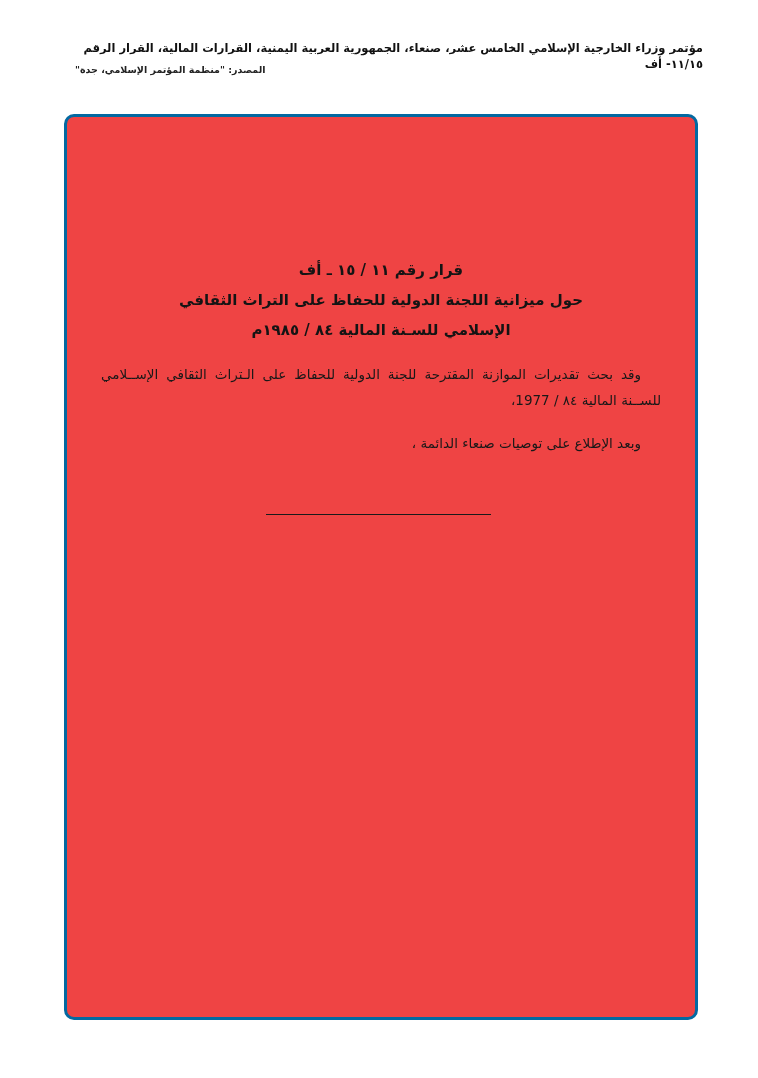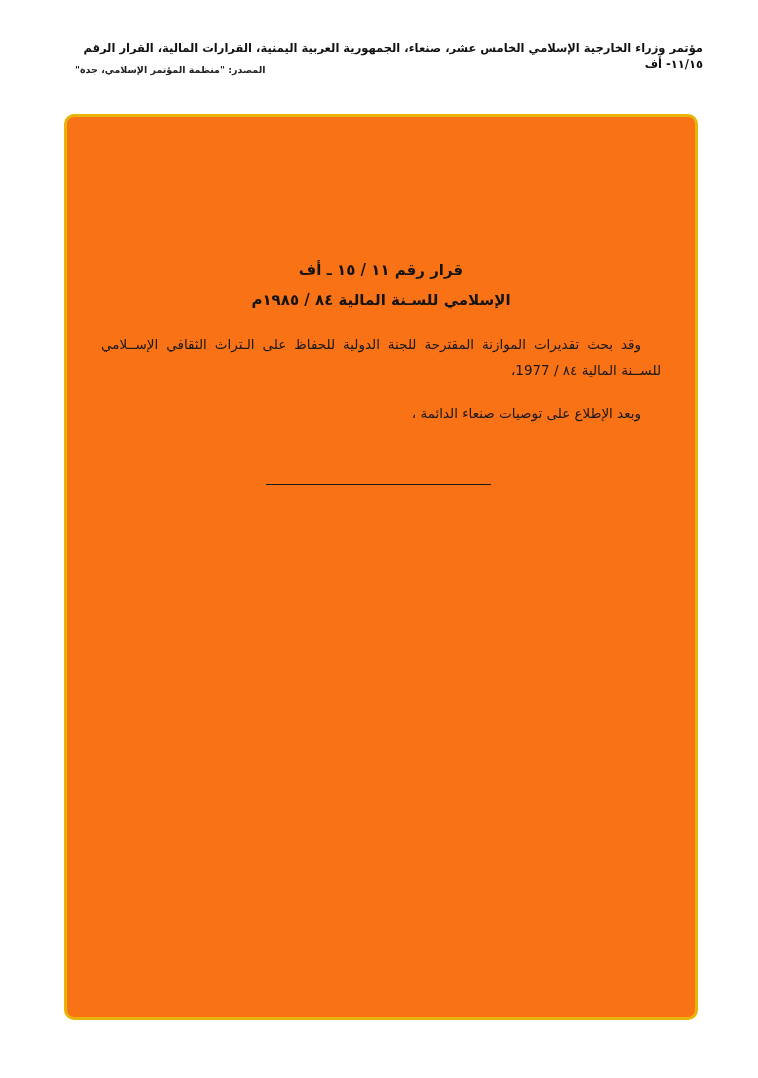--- a/index.html
+++ b/index.html
@@ -37,24 +37,24 @@
     font-weight: bold;
     font-size: 9.5px;
     color: #222222;
   }
   .document-frame {
     position: absolute;
     left: 64px;
     top: 114px;
     width: 634px;
     height: 906px;
-    border: 3px solid #eab308;
+    border: 3px solid #0369a1;
     border-radius: 10px;
     box-sizing: border-box;
-    background: #f97316;
+    background: #ef4444;
   }
   .doc-content {
     position: absolute;
     top: 138px;
     left: 28px;
     right: 28px;
     direction: rtl;
   }
   .doc-title {
     text-align: center;
@@ -94,20 +94,21 @@
 
   <div class="header-citation">مؤتمر وزراء الخارجية الإسلامي الخامس عشر، صنعاء، الجمهورية العربية اليمنية، القرارات المالية، القرار الرقم ١١/١٥- أف</div>
 
   <div class="source-line">المصدر:  "منظمة المؤتمر الإسلامي، جدة"</div>
 
   <div class="document-frame">
     <div class="doc-content">
 
       <div class="doc-title">
         <span class="title-line">قرار رقم ١١ / ١٥ ـ أف</span>
+        <span class="title-line">حول ميزانية اللجنة الدولية للحفاظ على التراث الثقافي</span>
         <span class="title-line">الإسلامي للسـنة المالية ٨٤ / ١٩٨٥م</span>
       </div>
 
       <div class="doc-paragraphs">
         <p class="doc-paragraph">وقد بحث تقديرات الموازنة المقترحة للجنة الدولية للحفاظ على الـتراث الثقافي الإســلامي للســنة المالية ٨٤ / 1977،</p>
         <p class="doc-paragraph">وبعد الإطلاع على توصيات  صنعاء الدائمة ،</p>
       </div>
 
       <hr class="divider-line">
 

